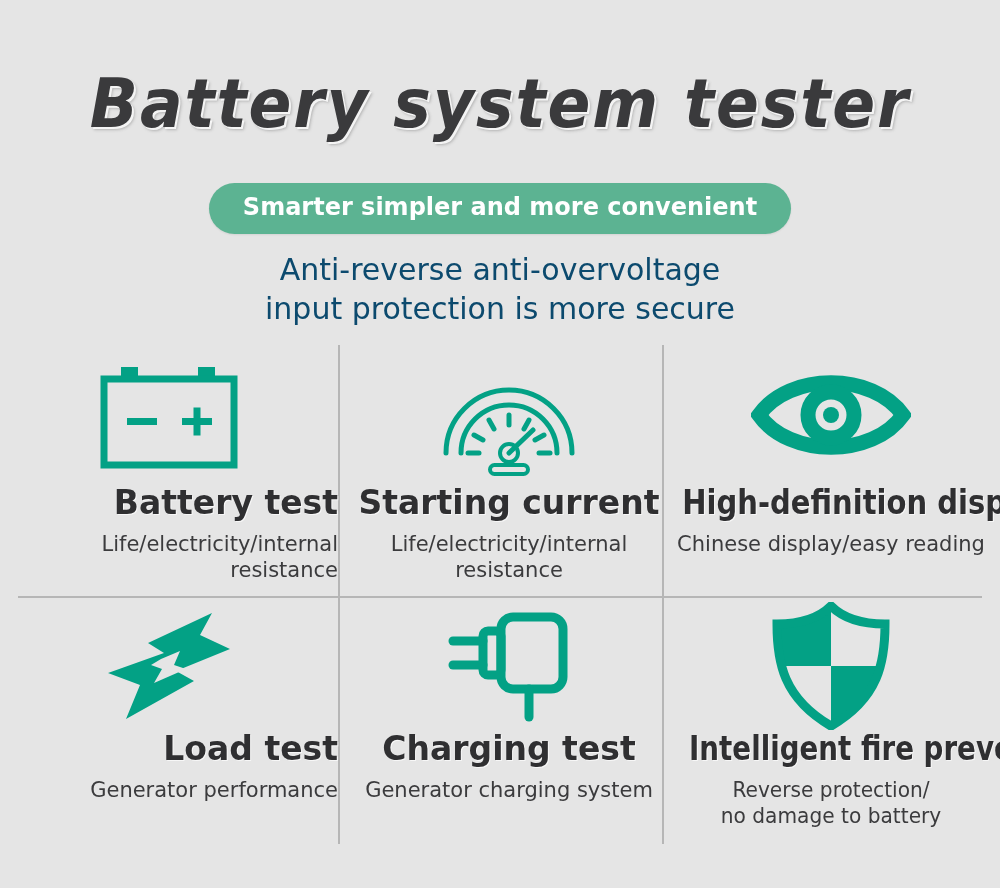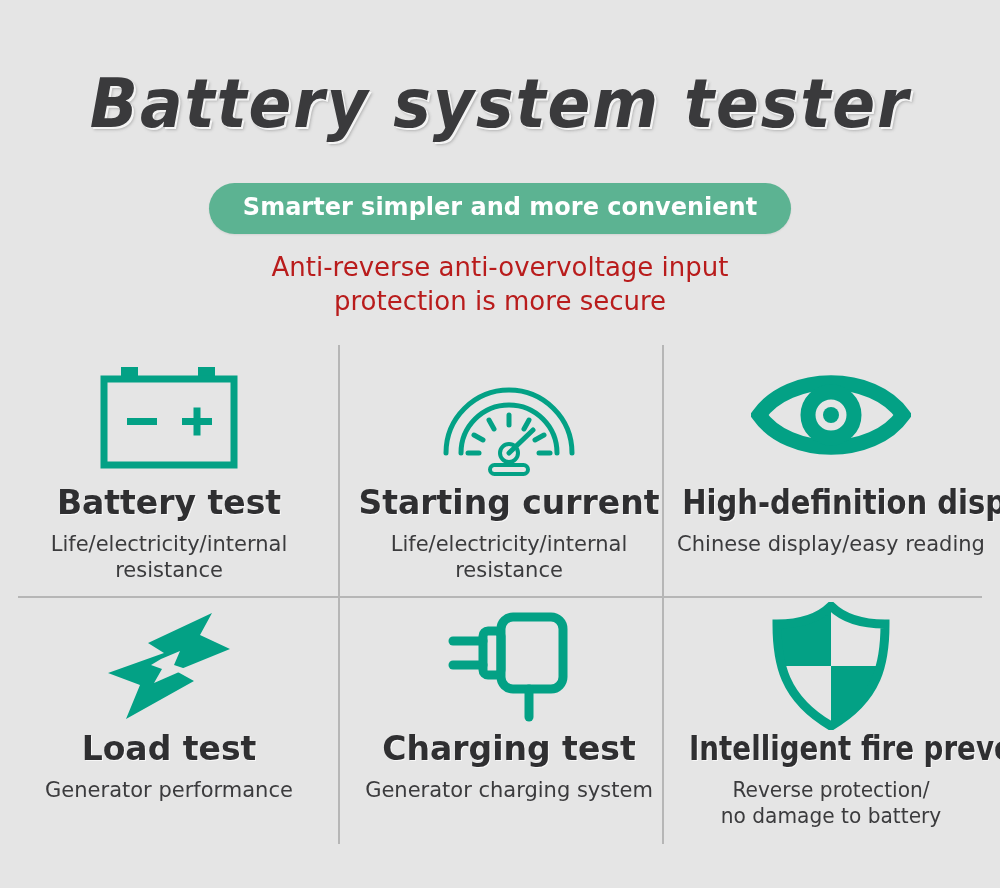--- a/index.html
+++ b/index.html
@@ -48,22 +48,22 @@
     line-height: 1.1;
     white-space: nowrap;
     box-shadow: 0 1px 2px rgba(0,0,0,0.08);
     font-weight: bold;
   }
 
   .subtitle {
     margin: 16px auto 0 auto;
     width: 520px;
     text-align: center;
-    font-size: 26px;
-    color: #b91c1c;
+    font-size: 30px;
+    color: #0c4a6e;
     line-height: 1.32;
   }
 
   
   .grid {
     position: absolute;
     left: 0;
     top: 345px;
     width: 1000px;
     height: 500px;
@@ -85,21 +85,21 @@
     height: 2px;
     background: #b6b6b6;
   }
 
   .cell {
     position: absolute;
     width: 338px;
     text-align: center;
     box-sizing: border-box;
   }
-  .cell.c0 { left: 0px;   }
+  .cell.c0 { left: 0px; text-align: right;   }
   .cell.c1 { left: 340px; }
   .cell.c2 { left: 662px; width: 338px; }
   .cell.r0 { top: 0px;   }
   .cell.r1 { top: 256px; }
 
   .icon-box {
     height: 140px;
     display: flex;
     align-items: center;
     justify-content: center;

